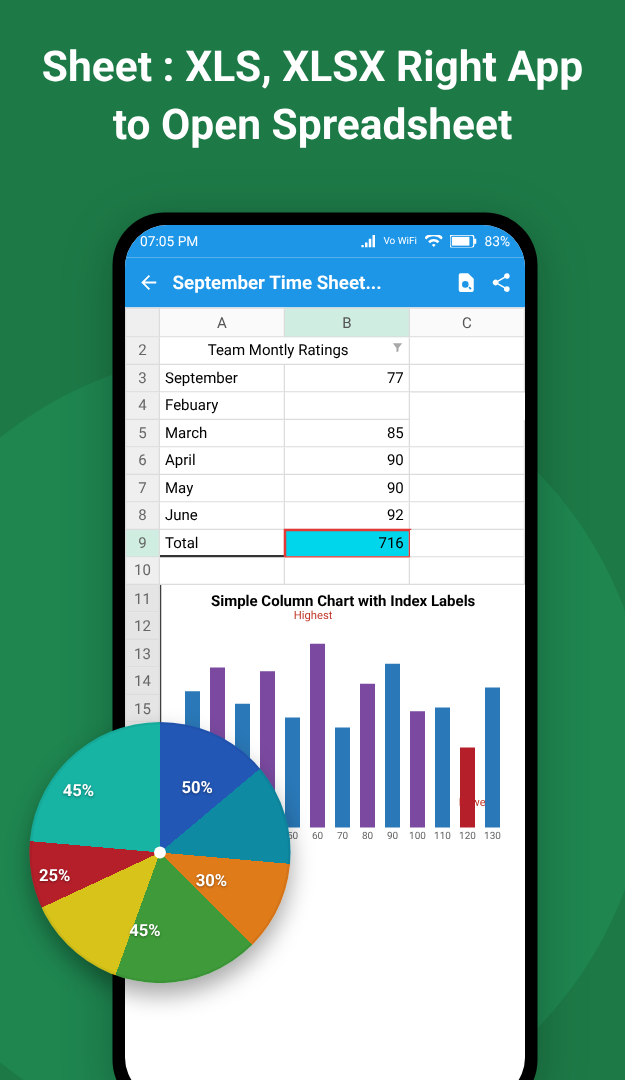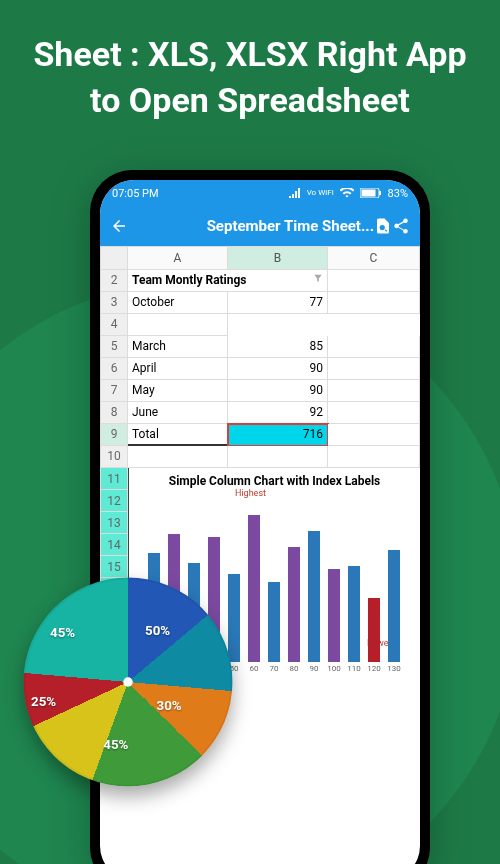--- a/index.html
+++ b/index.html
@@ -52,23 +52,23 @@
     font-size: 11px;
     justify-content: space-between;
   }
   .status-right { display: flex; gap: 6px; align-items: center; }
   .titlebar {
     height: 40px;
     background: #1e96e8;
     color: #fff;
     display: flex; align-items: center;
     padding: 0 10px;
+    gap: 10px;
     font-weight: 700;
     font-size: 15px;
-    text-align: right;
   }
   .titlebar .title { flex: 1; white-space: nowrap; overflow: hidden; text-overflow: ellipsis; }
   .icon { display: inline-flex; }
   .colhead {
     display: grid;
     grid-template-columns: 28px 100px 100px 92px;
     font-size: 12px;
     color: #555;
   }
   .colhead div { border: 1px solid #dcdcdc; border-left: none; text-align: center; padding: 4px 0; background:#fafafa;}
@@ -80,41 +80,41 @@
   }
   .row > div {
     border-right: 1px solid #dcdcdc;
     border-bottom: 1px solid #dcdcdc;
     padding: 3px 4px;
     height: 22px;
     background:#fff;
     white-space: nowrap;
   }
   .row > div.rown { background:#efefef; text-align:center; color:#666; border-left:1px solid #dcdcdc;}
-  .thead { font-weight: 700; text-align:left; }
+  .thead { font-weight: 400; text-align:center; }
   .valr { text-align: right; }
   .sel { background:#00d6eb !important; outline:2px solid #e53935; outline-offset:-1px; }
   .filter-ic { float:right; opacity:.5; }
   .totlab { border-bottom:2px solid #333 !important; }
   .chart-area {
     margin-left: 28px;
     border-left:1px solid #404040;
     padding: 4px 4px 4px 4px;
     background:#fff;
     position:relative;
     height: 220px;
   }
   .chart-title { font-weight:700; font-size:12px; text-align:center; padding: 2px 0 0; }
   .chart-anno { font-size:9px; color:#c0392b; position:absolute; }
   .bars { position:absolute; left:16px; right:6px; bottom:26px; top:34px; }
   .bar { position:absolute; bottom:0; width:12px; }
   .xaxis { position:absolute; left:16px; right:6px; bottom:10px; height:14px; font-size:8px; color:#666; }
   .xaxis span { position:absolute; transform:translateX(-50%); }
   .leftgut { position:absolute; left:0; top:0; width:28px; bottom:0;}
-  .leftgut div { height:22px; border-bottom:1px solid #dcdcdc; border-right:1px solid #dcdcdc; border-left:1px solid #dcdcdc; background:#5eead4; font-size:12px; color:#666; text-align:center; line-height:22px;}
+  .leftgut div { height:22px; border-bottom:1px solid #dcdcdc; border-right:1px solid #dcdcdc; border-left:1px solid #dcdcdc; background:#e5e5e5; font-size:12px; color:#666; text-align:center; line-height:22px;}
   
   .pie {
     position:absolute;
     left: 18px; top: 572px;
     width: 220px; height: 220px;
     border-radius: 50%;
     z-index: 3;
     transform: scale(.95);
     background: conic-gradient(
       #2257b5 0deg 50deg,
@@ -201,26 +201,27 @@
           <span class="filter-ic icon">
             <svg width="10" height="10" viewBox="0 0 24 24">
                 <path fill="#555" d="M3 4h18l-7 9v6l-4 2v-8z"></path>
               </svg>
           </span>
         </div>
         <div></div>
       </div>
       <div class="row">
           <div class="rown">3</div>
-          <div>October</div>
+          <div>September</div>
           <div class="valr">77</div>
           <div></div>
         </div>
       <div class="row">
           <div class="rown">4</div>
+          <div>Febuary</div>
           <div></div>
         </div>
       <div class="row">
           <div class="rown">5</div>
           <div>March</div>
           <div class="valr">85</div>
           <div></div>
         </div>
       <div class="row">
           <div class="rown">6</div>

